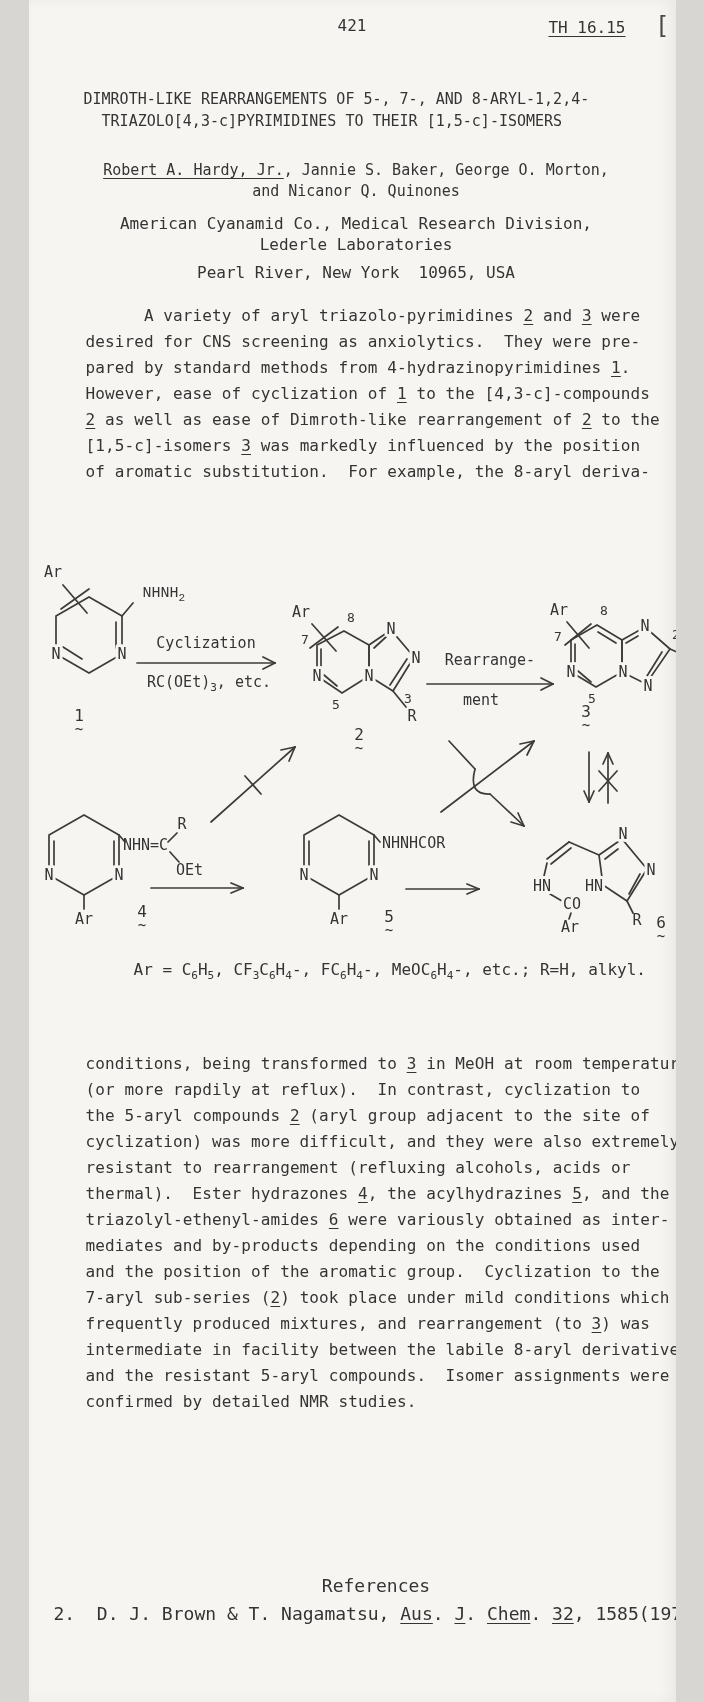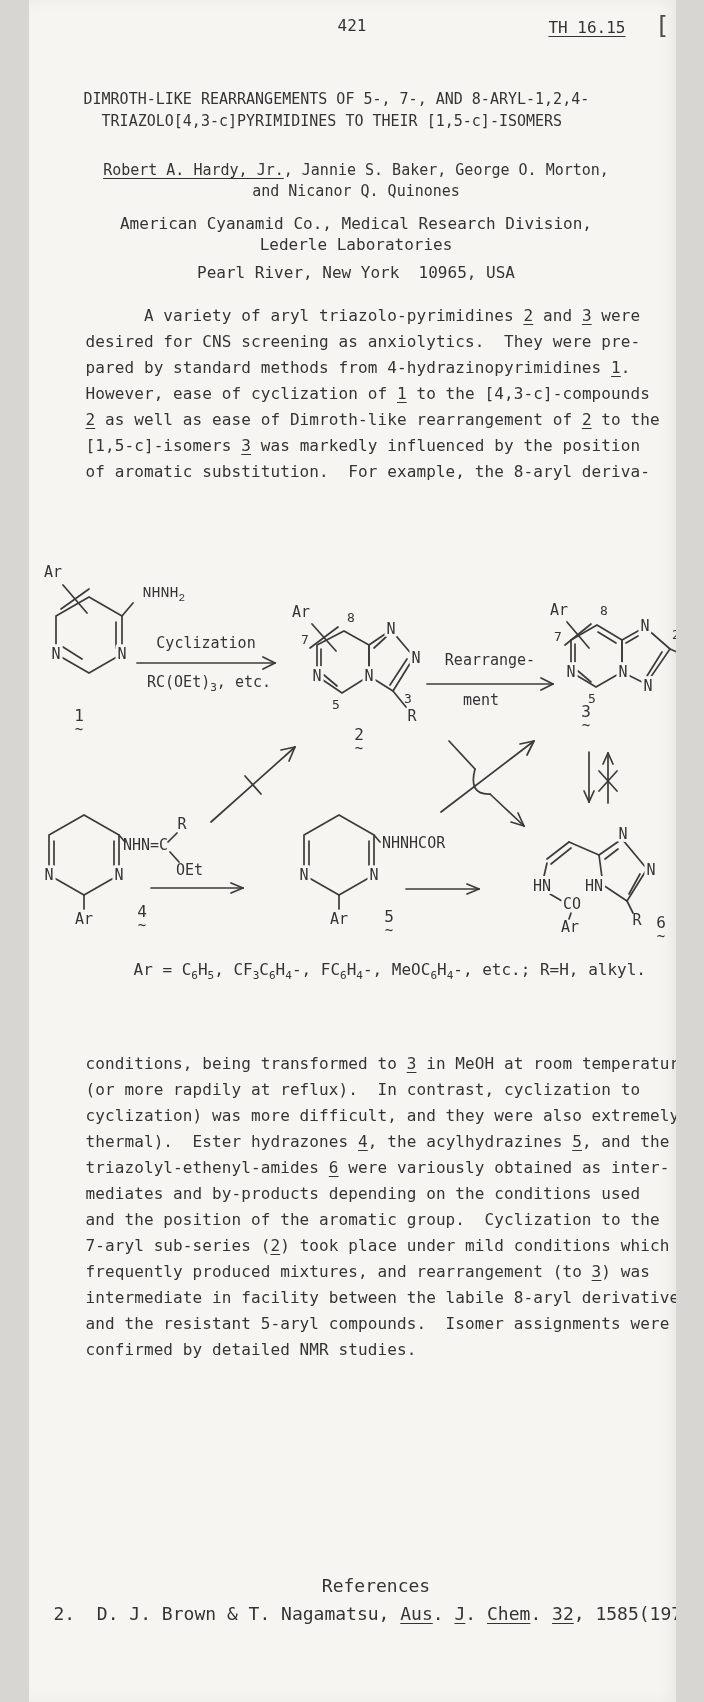--- a/index.html
+++ b/index.html
@@ -263,21 +263,23 @@
 
     <div class="overlay-label ol-nhnh2">NHNH<sub>2</sub></div>
     <div class="overlay-label ol-reagent">RC(OEt)<sub>3</sub>, etc.</div>
   </div>
 
   <div class="arline line">Ar = C<sub>6</sub>H<sub>5</sub>, CF<sub>3</sub>C<sub>6</sub>H<sub>4</sub>-, FC<sub>6</sub>H<sub>4</sub>-, MeOC<sub>6</sub>H<sub>4</sub>-, etc.; R=H, alkyl.</div>
 
   <div class="para para2">
     <div class="line">conditions, being transformed to <u>3</u> in MeOH at room temperature</div>
     <div class="line">(or more rapdily at reflux).  In contrast, cyclization to</div>
+    <div class="line">the 5-aryl compounds <u>2</u> (aryl group adjacent to the site of</div>
     <div class="line">cyclization) was more difficult, and they were also extremely</div>
+    <div class="line">resistant to rearrangement (refluxing alcohols, acids or</div>
     <div class="line">thermal).  Ester hydrazones <u>4</u>, the acylhydrazines <u>5</u>, and the</div>
     <div class="line">triazolyl-ethenyl-amides <u>6</u> were variously obtained as inter-</div>
     <div class="line">mediates and by-products depending on the conditions used</div>
     <div class="line">and the position of the aromatic group.  Cyclization to the</div>
     <div class="line">7-aryl sub-series (<u>2</u>) took place under mild conditions which</div>
     <div class="line">frequently produced mixtures, and rearrangement (to <u>3</u>) was</div>
     <div class="line">intermediate in facility between the labile 8-aryl derivatives</div>
     <div class="line">and the resistant 5-aryl compounds.  Isomer assignments were</div>
     <div class="line">confirmed by detailed NMR studies.</div>
   </div>

